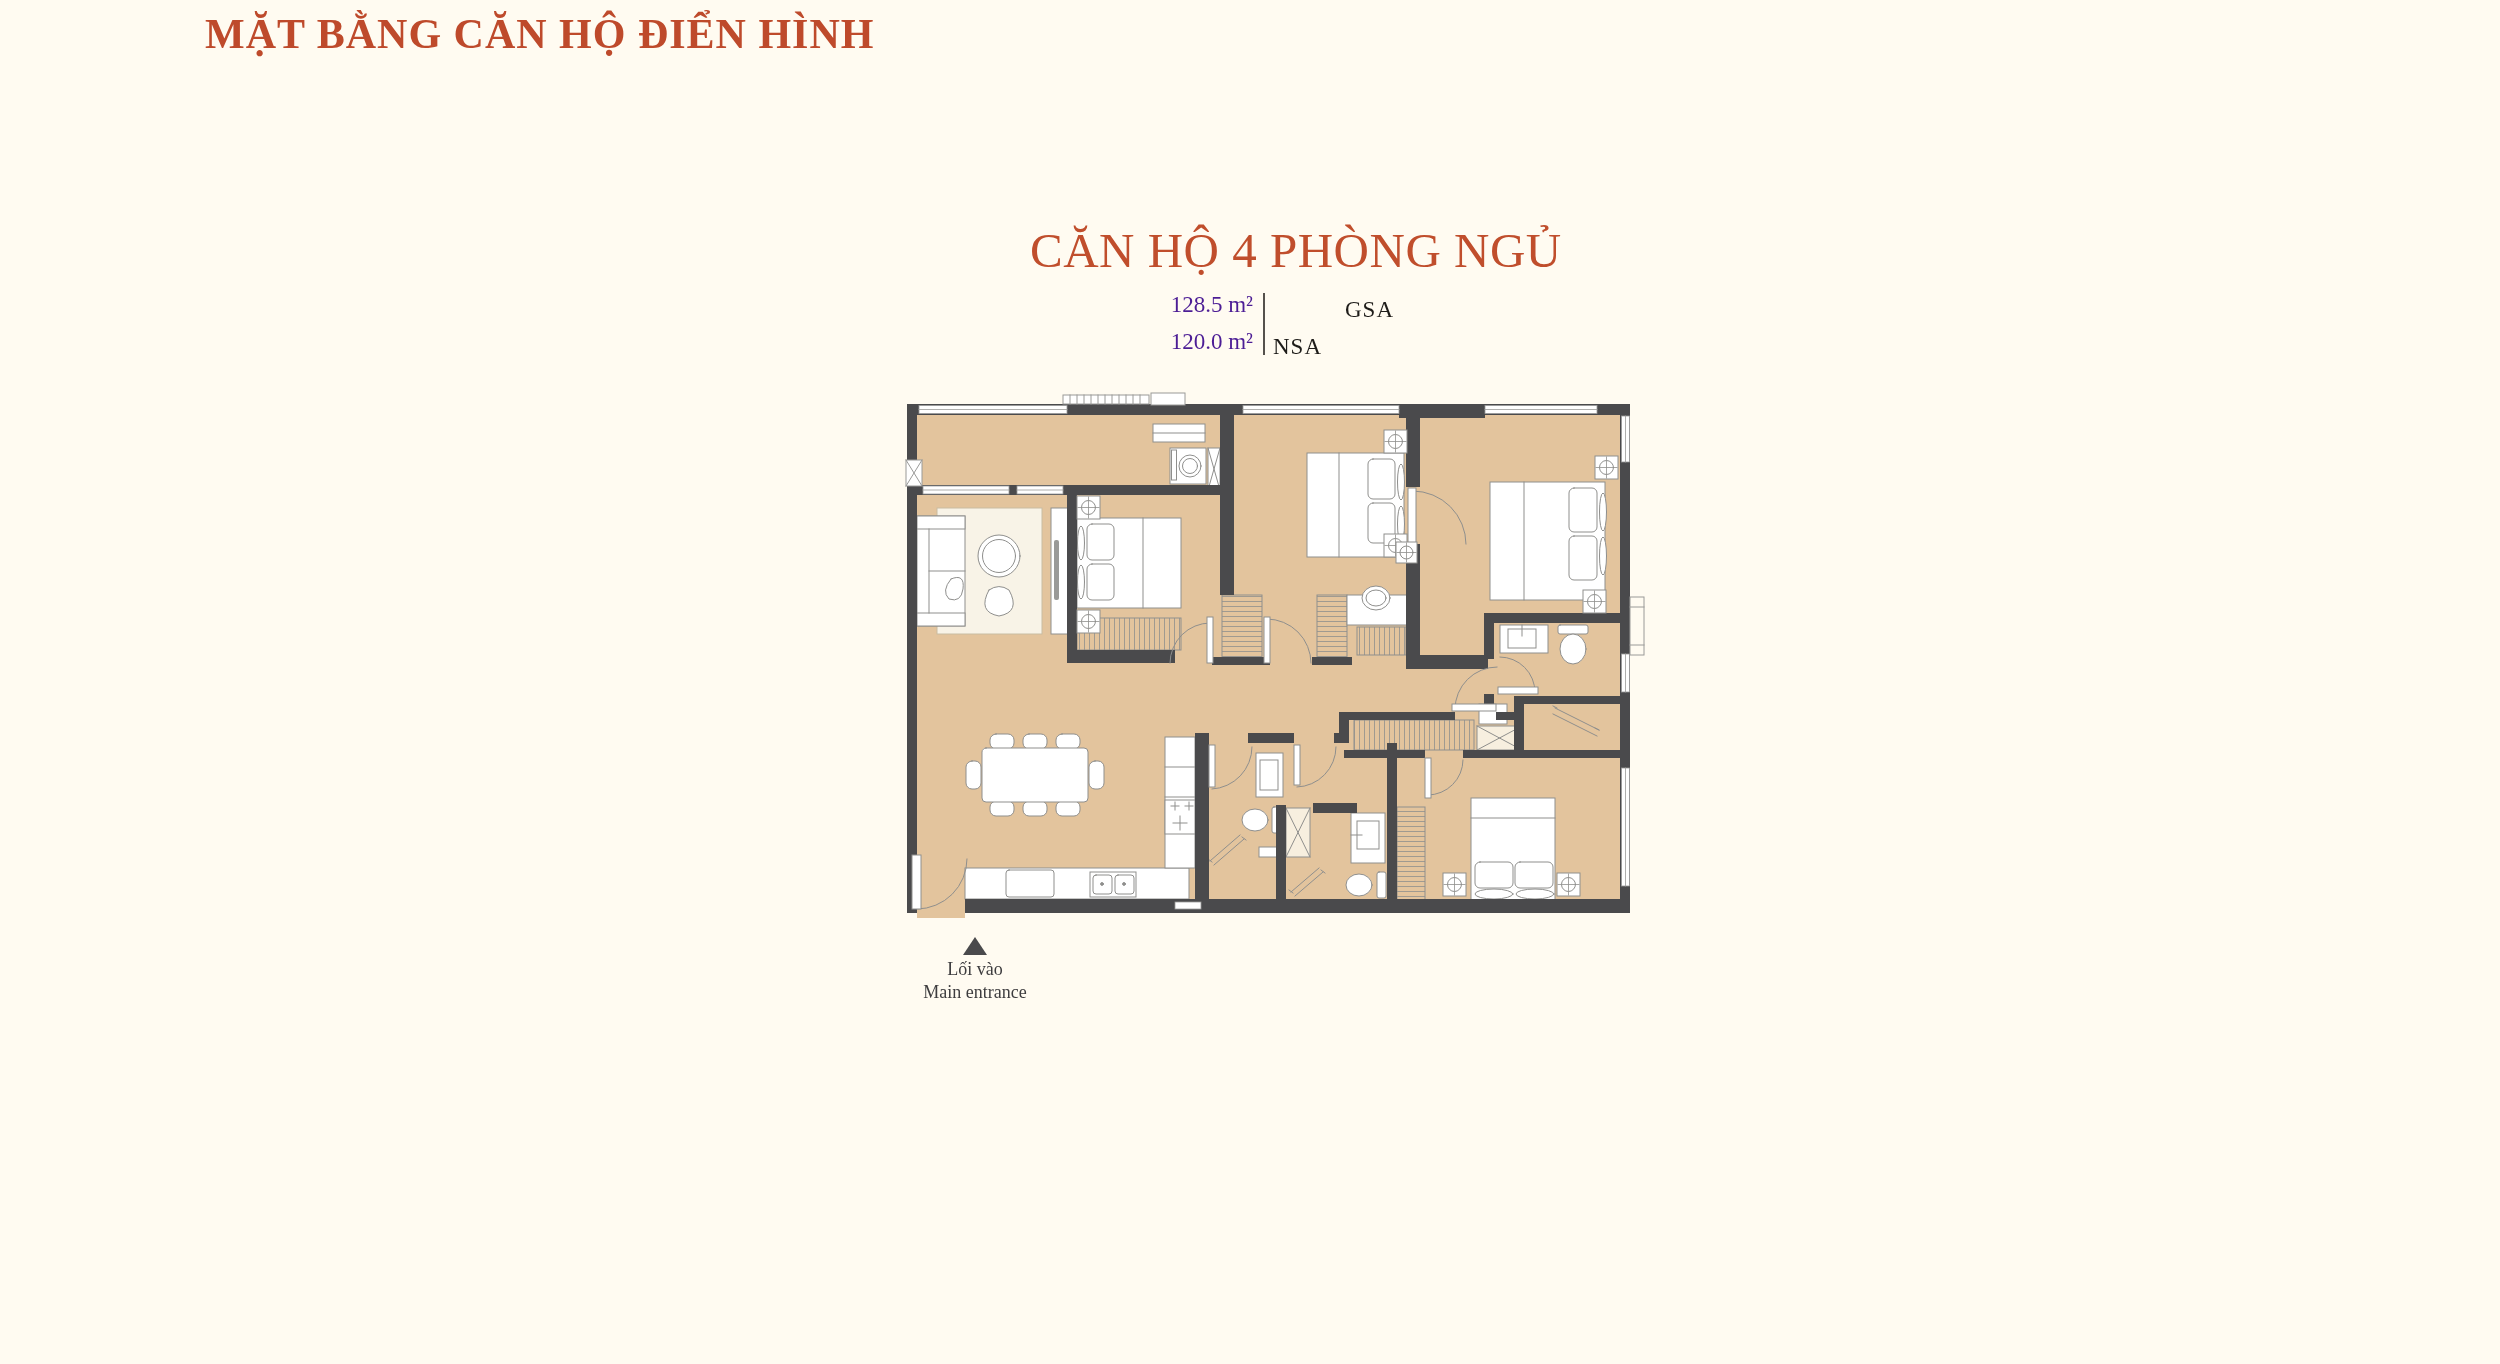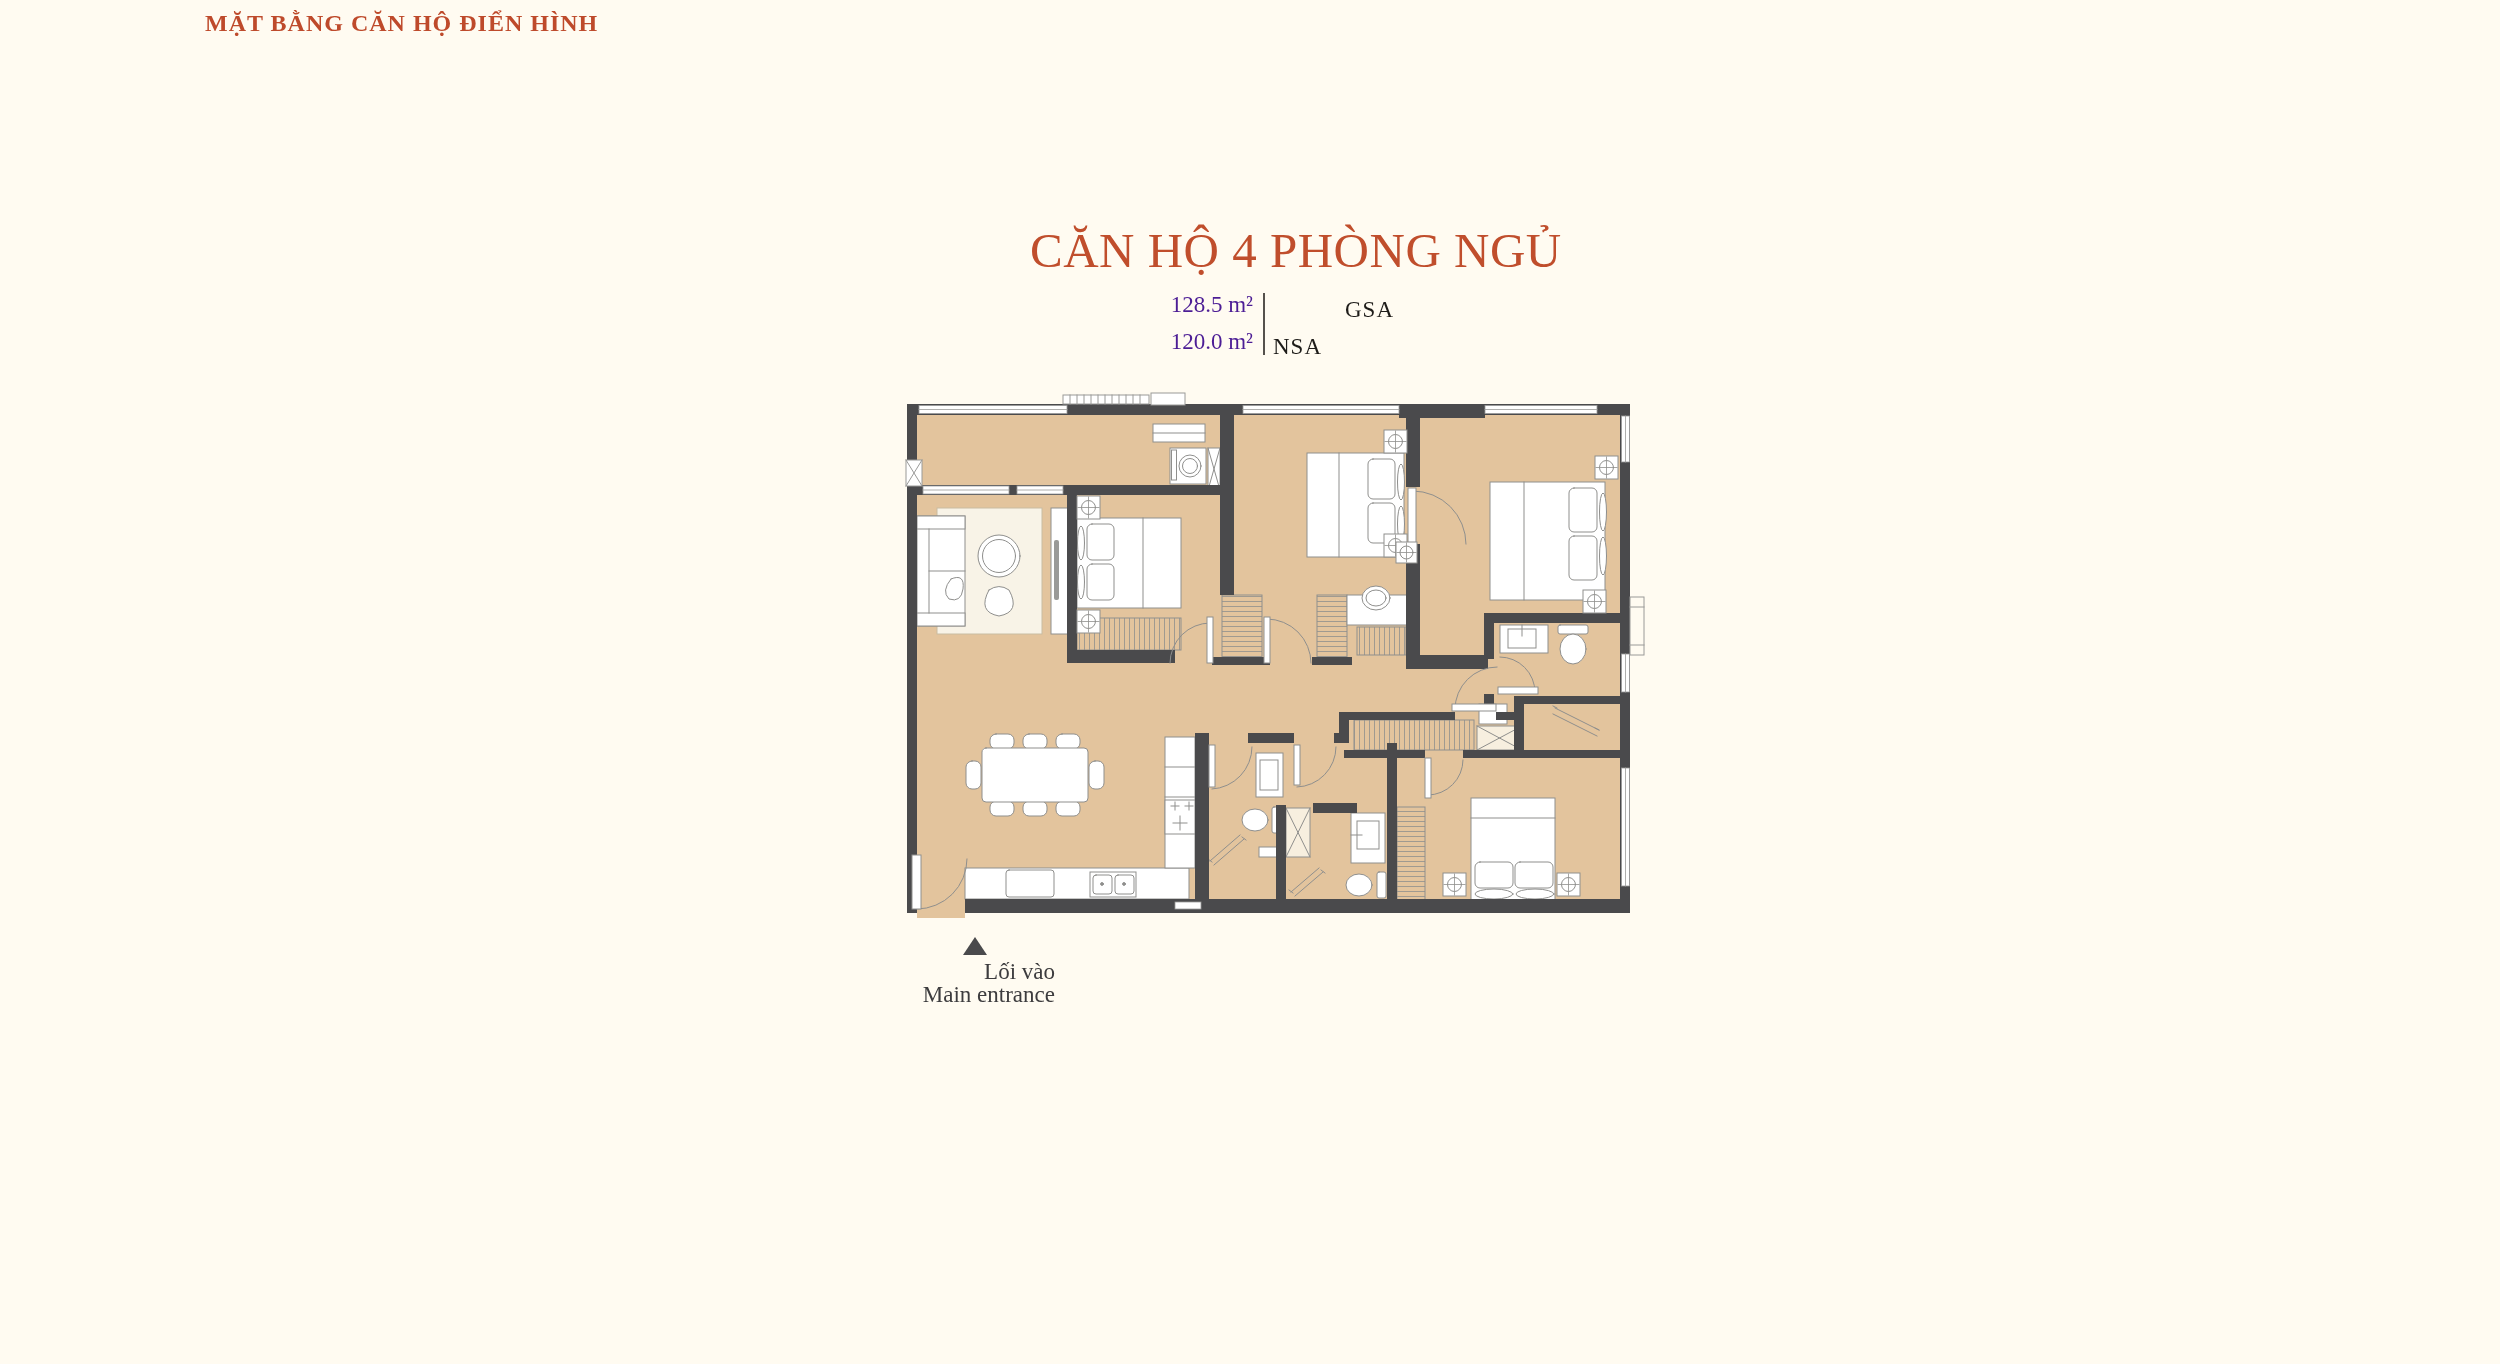--- a/index.html
+++ b/index.html
@@ -3,21 +3,21 @@
 <meta charset="utf-8">
 <style>
   html,body{margin:0;padding:0;}
   body{
     width:2500px;height:1364px;position:relative;overflow:hidden;
     background:#FFFBF1;
     font-family:"Liberation Serif","DejaVu Serif",serif;
   }
   .page-title{
     position:absolute;left:205px;top:10px;
-    font-size:24px;letter-spacing:1px;color:#BE4A2B;font-weight:600;
+    font-size:42px;letter-spacing:1px;color:#BE4A2B;font-weight:600;
     white-space:nowrap;
   }
   .unit-heading{
     position:absolute;left:1030px;top:222px;width:500px;text-align:center;
     font-size:49px;letter-spacing:0.5px;color:#C04E2C;font-weight:500;
     white-space:nowrap;
   }
   .area-value{
     position:absolute;width:130px;text-align:right;
     font-size:23px;color:#4c1d95;
@@ -32,22 +32,22 @@
   #nsa-value{left:1123px;top:329px;}
   #gsa-label{left:1301px;top:297px;}
   #nsa-label{left:1229px;top:334px;}
   .plan-wrap{position:absolute;left:905px;top:392px;width:740px;height:532px;}
   .entrance-triangle{
     position:absolute;left:963px;top:937px;width:0;height:0;
     border-left:12px solid transparent;border-right:12px solid transparent;
     border-bottom:18px solid #4A4A4C;
   }
   .entrance-label{
-    position:absolute;left:895px;width:160px;text-align:right;
-    font-size:23px;color:#3D3C3E;
+    position:absolute;left:895px;width:160px;text-align:center;
+    font-size:18px;color:#3D3C3E;
   }
   #entrance-line1{top:959px;}
   #entrance-line2{top:982px;}
 </style>
 </head>
 <body>
 
 <div class="page-title">MẶT BẰNG CĂN HỘ ĐIỂN HÌNH</div>
 <div class="unit-heading">CĂN HỘ 4 PHÒNG NGỦ</div>
 

